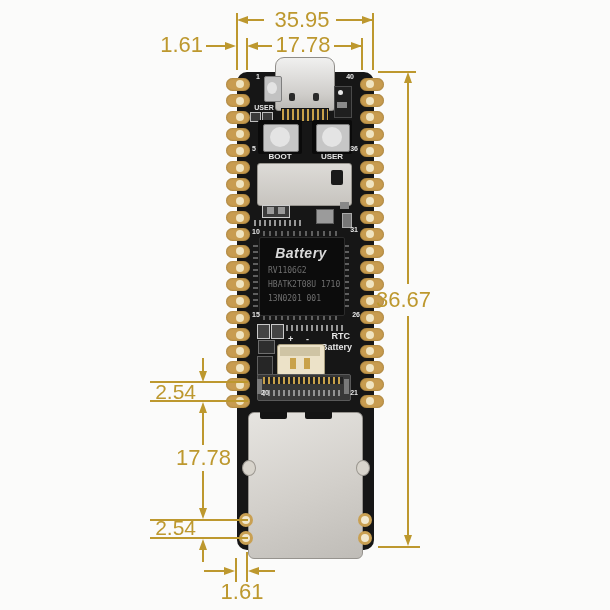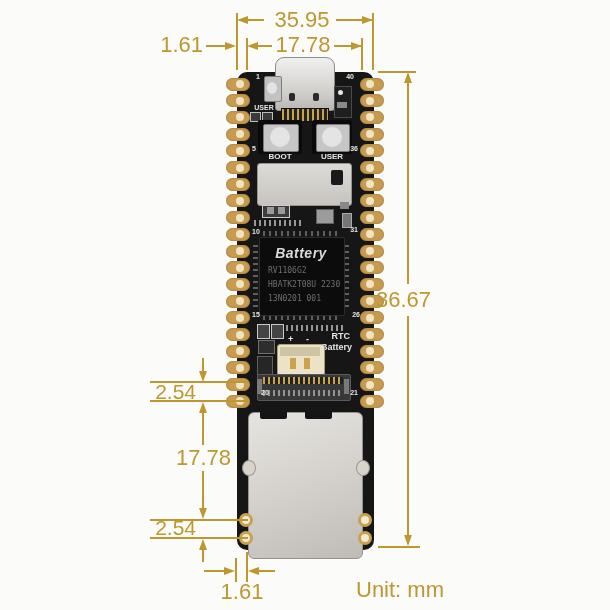--- a/index.html
+++ b/index.html
@@ -203,21 +203,21 @@
   <div class="silk s7" style="left:252px;top:228px;">10</div>
   <div class="silk s7" style="left:344px;top:226px;width:14px;text-align:right;">31</div>
 
   <div class="comp dash-g" style="left:263px;top:231px;width:76px;height:5px;"></div>
   <div class="comp dash-g" style="left:263px;top:315px;width:76px;height:5px;"></div>
   <div class="comp dash-gv" style="left:253px;top:243px;width:5px;height:64px;"></div>
   <div class="comp dash-gv" style="left:344px;top:243px;width:5px;height:64px;"></div>
   <div class="comp" style="left:259px;top:237px;width:84px;height:77px;background:#0c0c0c;border:1px solid #2c2c2c;border-radius:2px;"></div>
   <div class="silk" style="left:259px;top:245px;width:84px;text-align:center;font-size:14px;font-style:italic;color:#d9d9d9;letter-spacing:.5px;">Battery</div>
   <div class="comp" style="left:268px;top:266px;font-size:8px;color:#6f6f6f;font-family:'DejaVu Sans Mono',monospace;">RV1106G2</div>
-  <div class="comp" style="left:268px;top:280px;font-size:8px;color:#6f6f6f;font-family:'DejaVu Sans Mono',monospace;">HBATK2T08U 2230</div>
+  <div class="comp" style="left:268px;top:280px;font-size:8px;color:#6f6f6f;font-family:'DejaVu Sans Mono',monospace;">HBATK2T08U 1710</div>
   <div class="comp" style="left:268px;top:294px;font-size:8px;color:#6f6f6f;font-family:'DejaVu Sans Mono',monospace;">13N0201 001</div>
   <div class="silk s7" style="left:252px;top:311px;">15</div>
   <div class="silk s7" style="left:346px;top:311px;width:14px;text-align:right;">26</div>
 
   <div class="comp" style="left:257px;top:324px;width:11px;height:13px;border:1px solid #c9c9c9;background:#444;"></div>
   <div class="comp" style="left:271px;top:324px;width:11px;height:13px;border:1px solid #c9c9c9;background:#444;"></div>
   <div class="comp dash-w" style="left:286px;top:325px;width:58px;height:6px;opacity:.7;"></div>
   <div class="silk s9" style="left:324px;top:332px;width:26px;text-align:right;">RTC</div>
   <div class="silk s9" style="left:314px;top:343px;width:38px;text-align:right;">Battery</div>
   <div class="silk s9" style="left:288px;top:335px;">+</div>
@@ -313,15 +313,14 @@
   <div>
     <div class="vl" style="left:235px;top:558px;height:24px;"></div>
     <div class="vl" style="left:246px;top:552px;height:30px;"></div>
     <div class="hl" style="left:204px;top:570px;width:21px;"></div>
     <div class="tri tri-r" style="left:224px;top:567px;"></div>
     <div class="tri tri-l" style="left:248px;top:567px;"></div>
     <div class="hl" style="left:259px;top:570px;width:16px;"></div>
     <div class="dim ctr" style="left:216px;top:580px;width:52px;">1.61</div>
   </div>
 
-  <div class="dim" style="left:356px;top:578px;width:130px;">Unit: mm</div>
 
 </div>
 
 </body></html>

